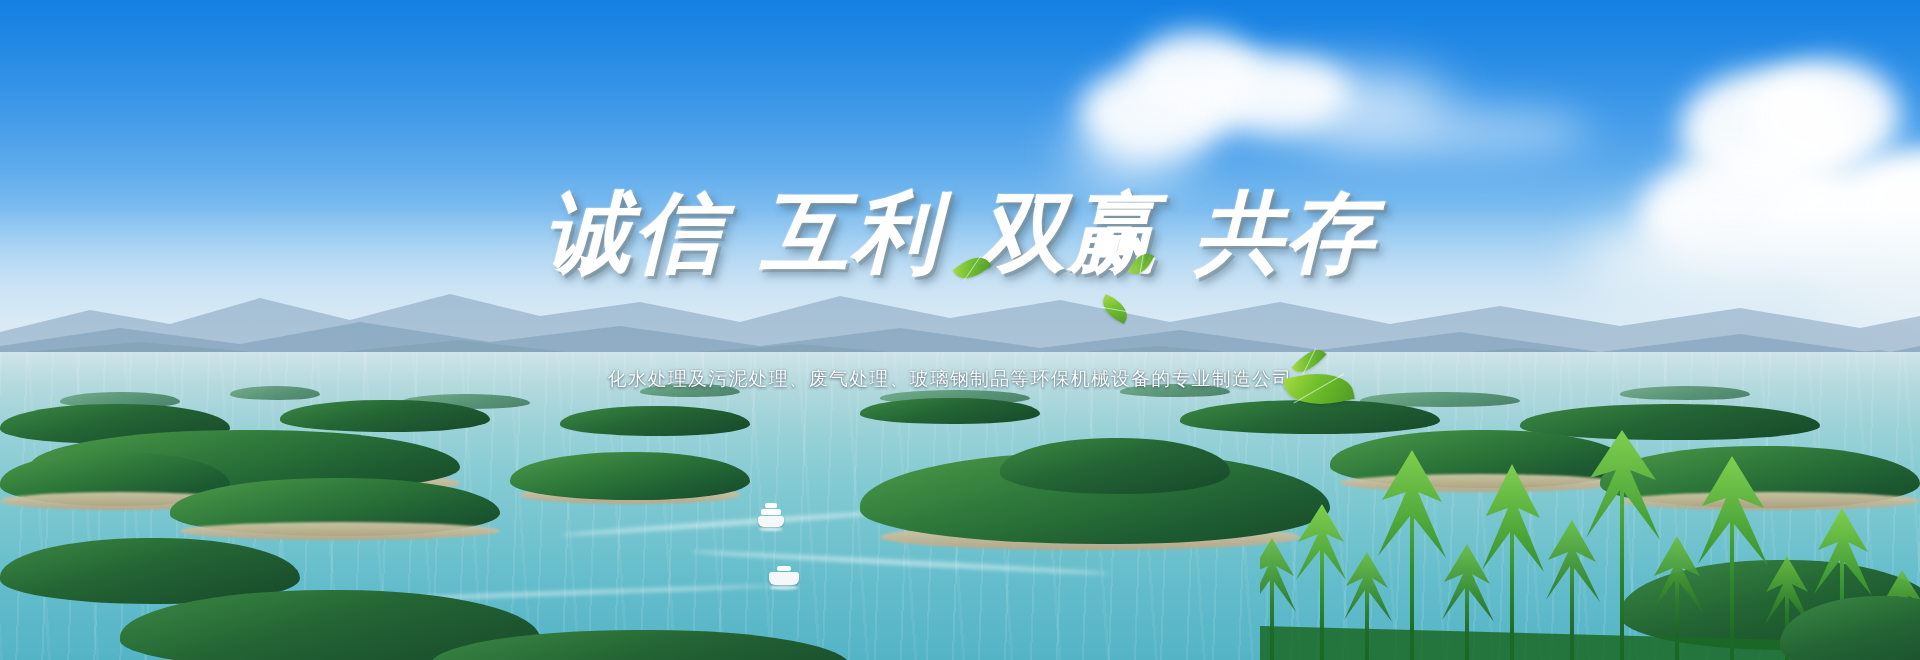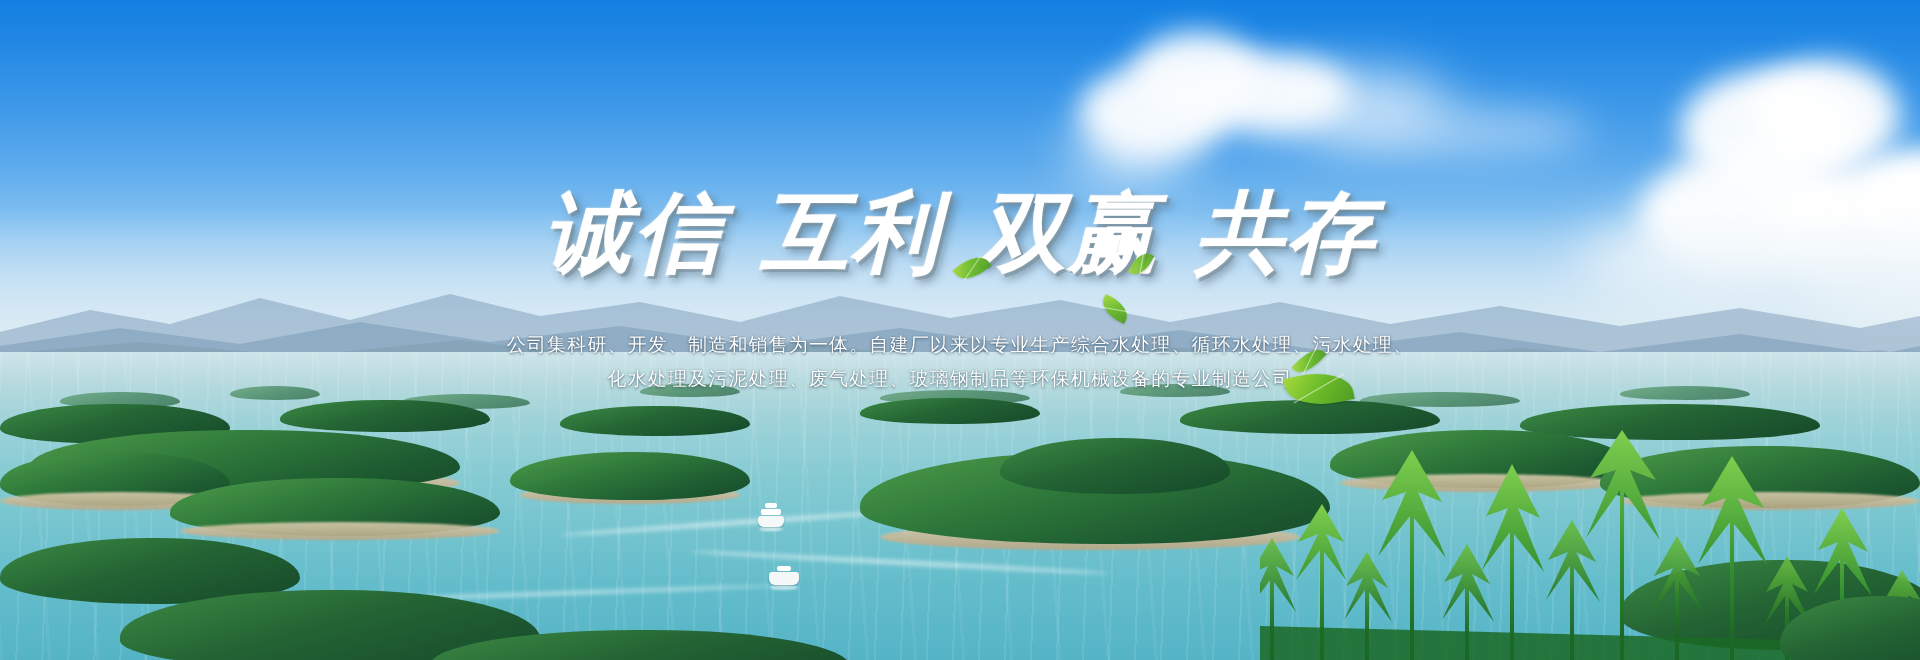--- a/index.html
+++ b/index.html
@@ -252,21 +252,20 @@
   </div>
 
   <div class="island isle-dark" style="left:1780px;top:596px;width:200px;height:80px;"></div>
 
   <div class="copy">
 
     <div class="headline">
       <span class="seg">诚信</span><span class="seg">互利</span><span class="seg">双赢</span><span class="seg">共存</span>
     </div>
 
-    <div class="subline l1">公司集科研、开发、制造和销售为一体。自建厂以来以专业生产综合水处理、循环水处理、污水处理、</div>
     <div class="subline l2">化水处理及污泥处理、废气处理、玻璃钢制品等环保机械设备的专业制造公司。</div>
 
     <div class="leaf" style="left:955px;top:258px;width:34px;height:20px;transform:rotate(-38deg);opacity:.95;">
         <div class="vein"></div>
       </div>
     <div class="leaf" style="left:1128px;top:256px;width:26px;height:16px;transform:rotate(-62deg);opacity:.9;">
         <div class="vein"></div>
       </div>
     <div class="leaf" style="left:1100px;top:300px;width:30px;height:18px;transform:rotate(28deg);opacity:.95;">
         <div class="vein"></div>

